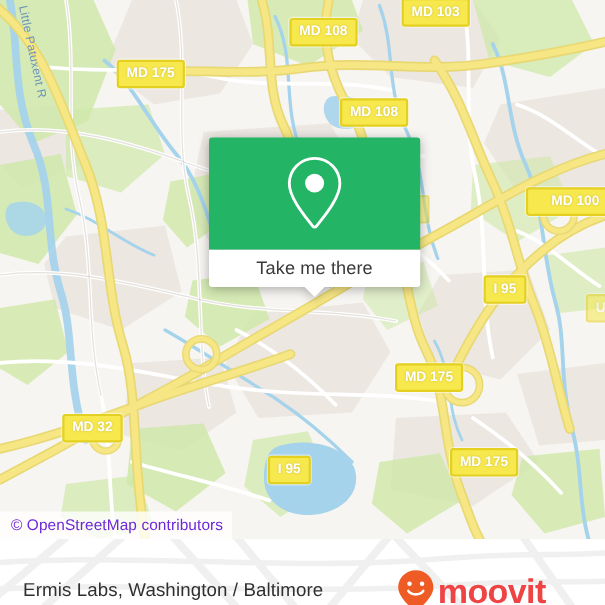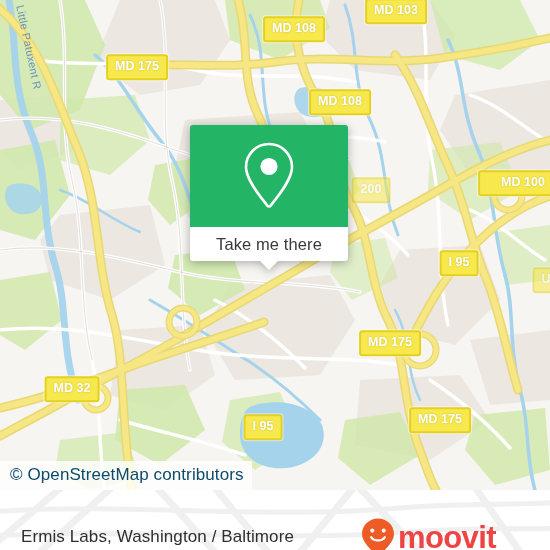--- a/index.html
+++ b/index.html
@@ -25,22 +25,22 @@
     background: #f6f4f0;
     overflow: hidden;
   }
   #map svg { display: block; }
 
   .osm-attrib {
     position: absolute;
     left: 0;
     bottom: 0;
     padding: 4px 8px 5px 10px;
-    font-size: 17px;
-    color: #0c4a6e;
+    font-size: 14px;
+    color: #6d28d9;
     background: rgba(255,255,255,0.80);
     letter-spacing: 0.1px;
     white-space: nowrap;
   }
 
   
   .shield {
     position: absolute;
     transform: translate(-50%, -50%);
     background: #f7e84e;
@@ -64,21 +64,21 @@
     font-size: 11px;
     white-space: nowrap;
     letter-spacing: 0.3px;
   }
 
   
   #callout {
     position: absolute;
     left: 190px;
     top: 125px;
-    width: 158px;
+    width: 192px;
     filter: drop-shadow(0 2px 5px rgba(0,0,0,0.30));
   }
   .callout-top {
     height: 102px;
     background: #23b565;
     border-radius: 3px 3px 0 0;
     display: flex;
     align-items: center;
     justify-content: center;
   }
@@ -285,21 +285,21 @@
     <div id="shield-host">
         <div class="shield" style="left: 396px; top: 11px;">MD 103</div>
         <div class="shield" style="left: 294px; top: 29px;">MD 108</div>
         <div class="shield" style="left: 137px; top: 67px;">MD 175</div>
         <div class="shield" style="left: 340px; top: 102px;">MD 108</div>
         <div class="shield" style="left: 516px; top: 183px; padding-left: 21px;">MD 100</div>
         <div class="shield faded" style="left: 371px; top: 190px;">200</div>
         <div class="shield" style="left: 459px; top: 263px;">I 95</div>
         <div class="shield faded" style="left: 546px; top: 280px;">U</div>
         <div class="shield" style="left: 390px; top: 343px;">MD 175</div>
-        <div class="shield" style="left: 72px; top: 389px;">MD 32</div>
+        <div class="shield" style="left: 84px; top: 389px;">MD 32</div>
         <div class="shield" style="left: 263px; top: 427px;">I 95</div>
         <div class="shield" style="left: 440px; top: 420px;">MD 175</div>
       </div>
 
     <div class="osm-attrib">© OpenStreetMap contributors</div>
   </div>
 
   <div id="callout">
     <div class="callout-top">
       <svg width="58" height="72" viewBox="0 0 58 72">

